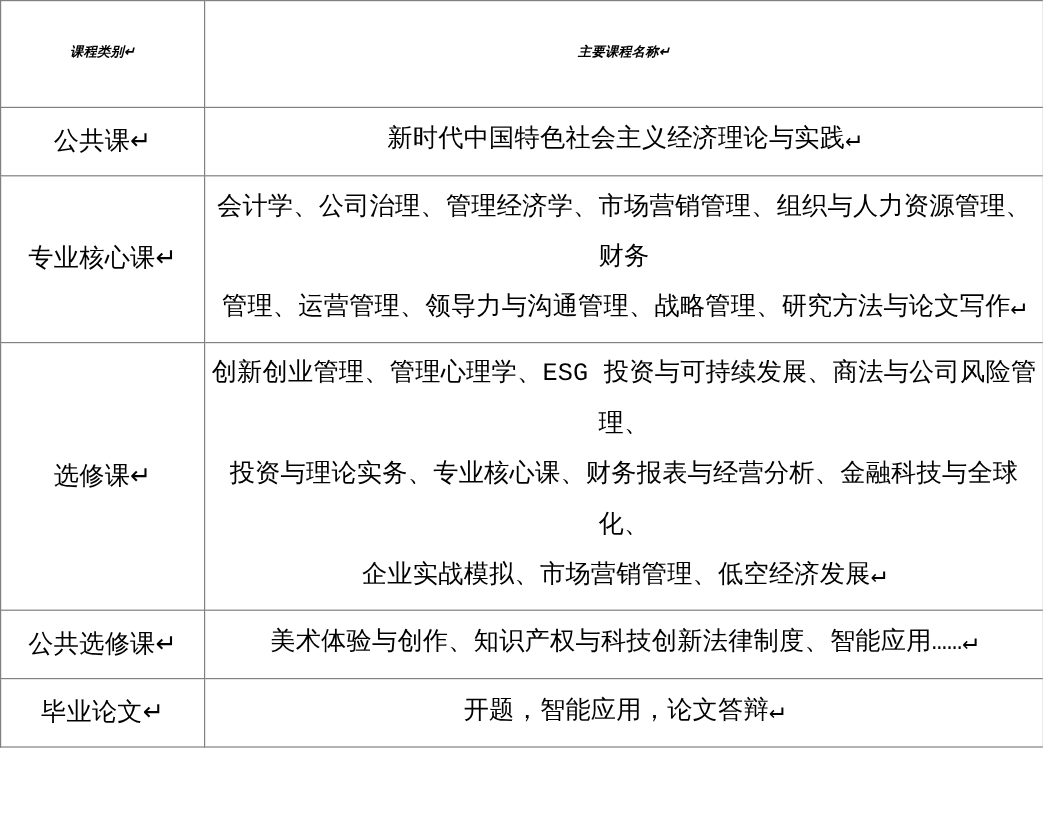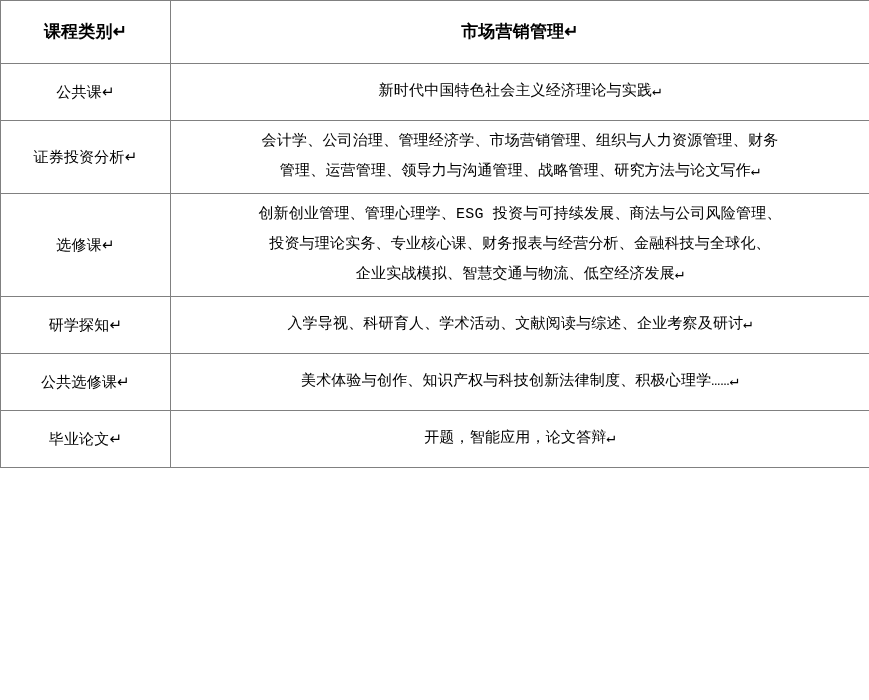--- a/index.html
+++ b/index.html
@@ -26,29 +26,30 @@
   }
   table.course-table col.col-category { width: 170px; }
   table.course-table col.col-courses { width: 699px; }
 
   table.course-table th,
   table.course-table td {
     border: 1px solid #808080;
     vertical-align: middle;
     text-align: center;
     padding: 6px 3px;
-    font-size: 15px;
+    font-size: 21px;
     line-height: 1.75;
     letter-spacing: 0.2px;
   }
   table.course-table thead th {
     font-weight: bold;
-    font-size: 17px;
+    font-size: 11px;
     height: 46px;
-    padding: 8px 10px;
+    padding: 21px 10px;
+    font-style: italic;
   }
   td.cat-cell {
     font-size: 15px;
   }
   td.courses-cell {
     text-align: center;
     font-family: Liberation Mono, monospace;
   }
   td.courses-cell.justify {
     text-align: center;
@@ -65,55 +66,49 @@
 
 <div class="table-wrap">
   <table class="course-table">
     <colgroup>
       <col class="col-category">
       <col class="col-courses">
     </colgroup>
     <thead>
       <tr>
         <th>课程类别↵</th>
-        <th>市场营销管理↵</th>
+        <th>主要课程名称↵</th>
       </tr>
     </thead>
     <tbody>
       <tr class="row-h1">
         <td class="cat-cell">公共课↵</td>
         <td class="courses-cell">
           <span class="multi-line">新时代中国特色社会主义经济理论与实践↵</span>
         </td>
       </tr>
       <tr class="row-h2">
-        <td class="cat-cell">证券投资分析↵</td>
+        <td class="cat-cell">专业核心课↵</td>
         <td class="courses-cell justify">
           <span class="multi-line">会计学、公司治理、管理经济学、市场营销管理、组织与人力资源管理、财务</span>
           <span class="multi-line">管理、运营管理、领导力与沟通管理、战略管理、研究方法与论文写作↵</span>
         </td>
       </tr>
       <tr class="row-h2">
         <td class="cat-cell">选修课↵</td>
         <td class="courses-cell justify">
           <span class="multi-line">创新创业管理、管理心理学、ESG 投资与可持续发展、商法与公司风险管理、</span>
           <span class="multi-line">投资与理论实务、专业核心课、财务报表与经营分析、金融科技与全球化、</span>
-          <span class="multi-line">企业实战模拟、智慧交通与物流、低空经济发展↵</span>
-        </td>
-      </tr>
-      <tr class="row-h1">
-        <td class="cat-cell">研学探知↵</td>
-        <td class="courses-cell">
-          <span class="multi-line">入学导视、科研育人、学术活动、文献阅读与综述、企业考察及研讨↵</span>
+          <span class="multi-line">企业实战模拟、市场营销管理、低空经济发展↵</span>
         </td>
       </tr>
       <tr class="row-h1">
         <td class="cat-cell">公共选修课↵</td>
         <td class="courses-cell">
-          <span class="multi-line">美术体验与创作、知识产权与科技创新法律制度、积极心理学……↵</span>
+          <span class="multi-line">美术体验与创作、知识产权与科技创新法律制度、智能应用……↵</span>
         </td>
       </tr>
       <tr class="row-h1">
         <td class="cat-cell">毕业论文↵</td>
         <td class="courses-cell">
           <span class="multi-line">开题，智能应用，论文答辩↵</span>
         </td>
       </tr>
     </tbody>
   </table>

